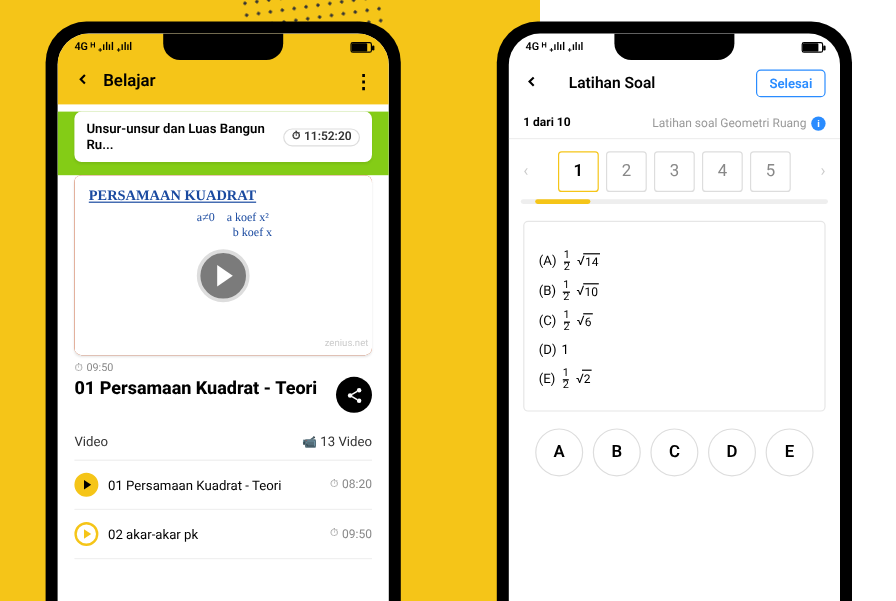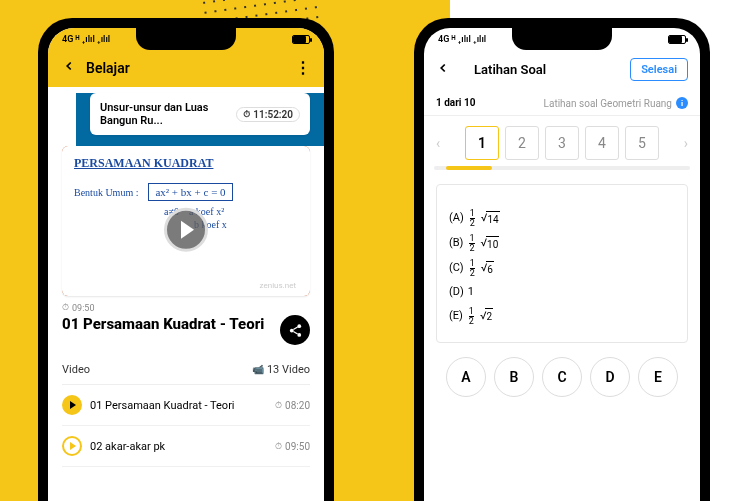--- a/index.html
+++ b/index.html
@@ -88,21 +88,21 @@
   }
   .hand-eq {
     display: inline-block; border: 1.5px solid #1a4aa0; padding: 2px 6px;
     font-family: "Comic Sans MS", cursive; font-size: 11px; color: #1a4aa0;
     margin-left: 6px;
   }
   .hand-notes {
     font-family: "Comic Sans MS", cursive; font-size: 10px; color: #1a4aa0;
     margin-left: 90px; margin-top: 4px; line-height: 1.3;
   }
-  .watermark { position: absolute; bottom: 6px; right: 14px; font-size: 8px; color: #ccc; }
+  .watermark { position: absolute; bottom: 6px; right: 3px; font-size: 8px; color: #ccc; }
   .play-btn {
     position: absolute; top: 50%; left: 50%; transform: translate(-50%,-30%);
     width: 44px; height: 44px; border-radius: 50%;
     background: rgba(90,90,90,.8); display: flex; align-items: center; justify-content: center;
     border: 3px solid #ddd;
   }
   .play-tri {
     width: 0; height: 0; border-left: 13px solid #fff;
     border-top: 9px solid transparent; border-bottom: 9px solid transparent;
     margin-left: 3px;
@@ -215,37 +215,33 @@
         <span>
           <svg width="14" height="14" viewBox="0 0 24 24" fill="none" stroke="#000" stroke-width="3">
               <polyline points="15 18 9 12 15 6"></polyline>
             </svg>
         </span>
         <span>Belajar</span>
       </div>
       <div class="dots-menu">⋮</div>
     </div>
 
-    <div style="background:#0369a1; padding-bottom:1px;margin-left:28px;">
+    <div style="background:#84cc16; padding-bottom:1px;">
       <div class="chip">
         <span>Unsur-unsur dan Luas Bangun Ru...</span>
         <span class="chip-time">
             <span class="clock">⏱</span>
             <span>11:52:20</span>
           </span>
       </div>
     </div>
 
     <div class="video-card">
       <div class="video-thumb">
         <div class="hand-title">PERSAMAAN KUADRAT</div>
-        <div style="margin-top:10px;">
-          <span class="hand-sub">Bentuk Umum :</span>
-          <span class="hand-eq">ax² + bx + c = 0</span>
-        </div>
         <div class="hand-notes" style="white-space:pre;">a≠0    a koef x²
             b koef x</div>
         <div class="play-btn">
             <div class="play-tri"></div>
           </div>
         <div class="watermark">zenius.net</div>
       </div>
     </div>
 
     <div class="card-body">

